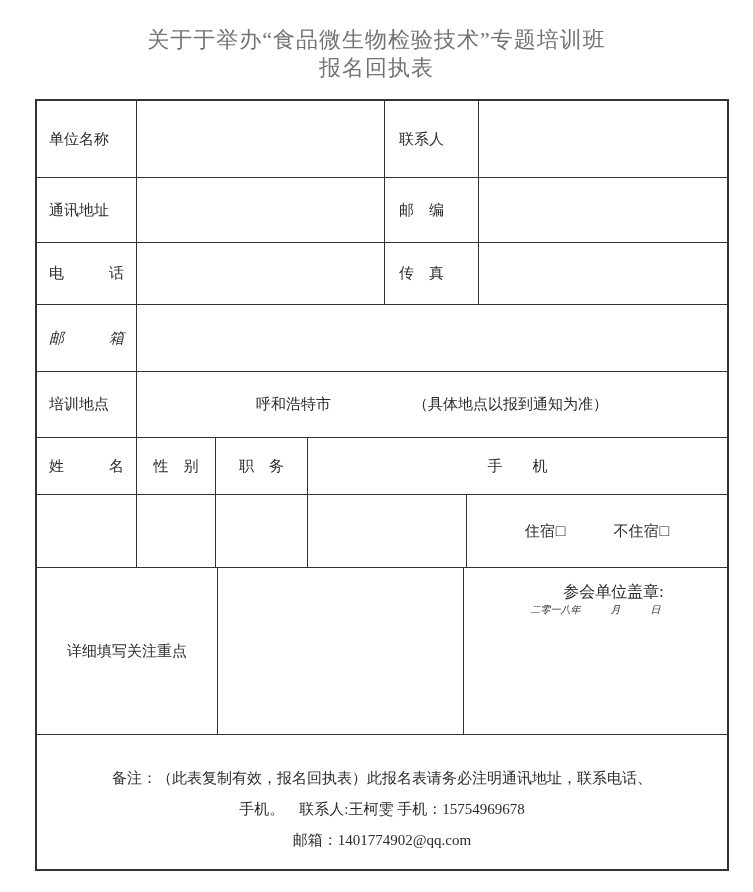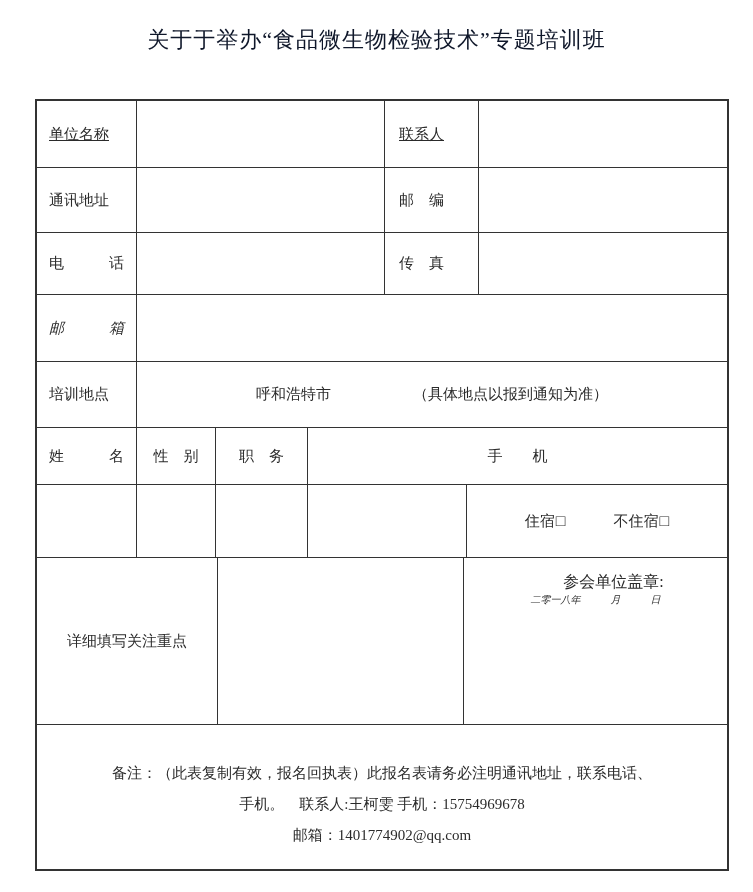--- a/index.html
+++ b/index.html
@@ -9,39 +9,39 @@
     font-family: "Liberation Serif", "DejaVu Serif", serif;
     color: #2b2b2b;
     position: relative;
     overflow: hidden;
   }
   .title-block {
     position: absolute; left: 0; top: 26px; width: 753px;
     text-align: center;
     font-size: 22px; line-height: 28px;
     letter-spacing: 1px;
-    color: #0f172a;
+    color: #737373;
   }
   .form-table {
     position: absolute; left: 35px; top: 99px;
     width: 694px; height: 772px;
     border: 2px solid #333333;
     display: flex; flex-direction: column;
     font-size: 15px;
     background: #ffffff;
   }
   .row { display: flex; width: 100%; border-bottom: 1px solid #333333; }
   .row:last-child { border-bottom: none; }
   .cell { border-right: 1px solid #333333; display: flex; align-items: center; overflow: hidden; }
   .cell:last-child { border-right: none; flex: 1; }
   .label { padding-left: 12px; }
   .label2 { padding-left: 14px; }
   .center { justify-content: center; }
   
-  .h1 { height: 67px; text-decoration: underline; } .h2 { height: 65px; } .h3 { height: 62px; }
+  .h1 { height: 77px; } .h2 { height: 65px; } .h3 { height: 62px; }
   .h4 { height: 67px; font-style: italic; } .h5 { height: 66px; } .h6 { height: 57px; }
   .h7 { height: 73px; } .h8 { height: 167px; } .h9 { flex: 1; }
   
   .w-label { width: 100px; flex: none; }
   .w-input1 { width: 248px; flex: none; }
   .w-label2 { width: 94px; flex: none; }
   .w-name { width: 100px; flex: none; }
   .w-gender { width: 79px; flex: none; }
   .w-job { width: 92px; flex: none; }
   .w-mobile { width: 159px; flex: none; }
@@ -62,20 +62,21 @@
     flex-direction: column; justify-content: center; align-items: center;
     padding-top: 14px;
     line-height: 31px; font-size: 15px;
   }
 </style>
 </head>
 <body>
 
 <div class="title-block">
   <div>关于于举办“食品微生物检验技术”专题培训班</div>
+  <div>报名回执表</div>
 </div>
 
 <div class="form-table">
 
   <div class="row h1">
     <div class="cell w-label label">单位名称</div>
     <div class="cell w-input1"></div>
     <div class="cell w-label2 label2">联系人</div>
     <div class="cell"></div>
   </div>

